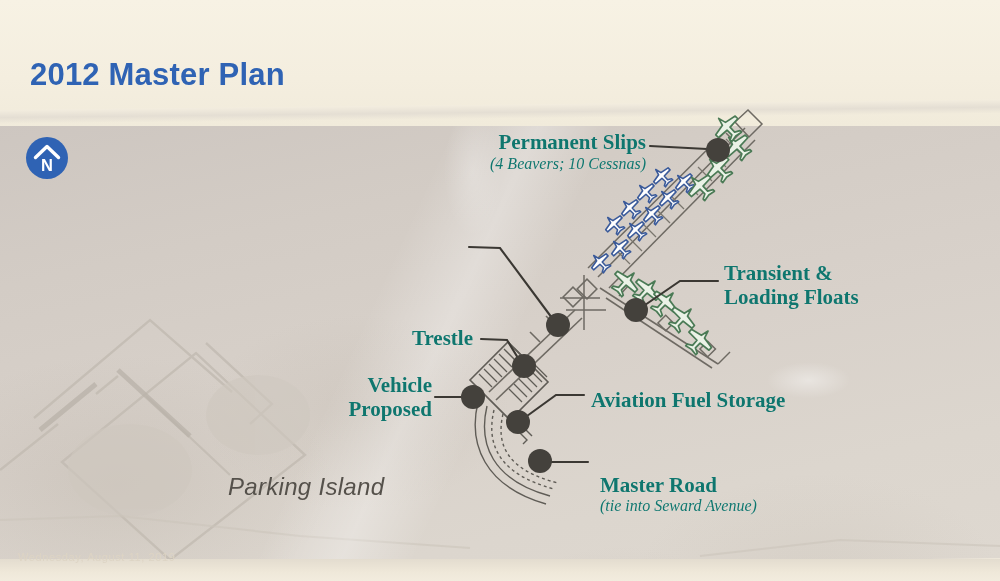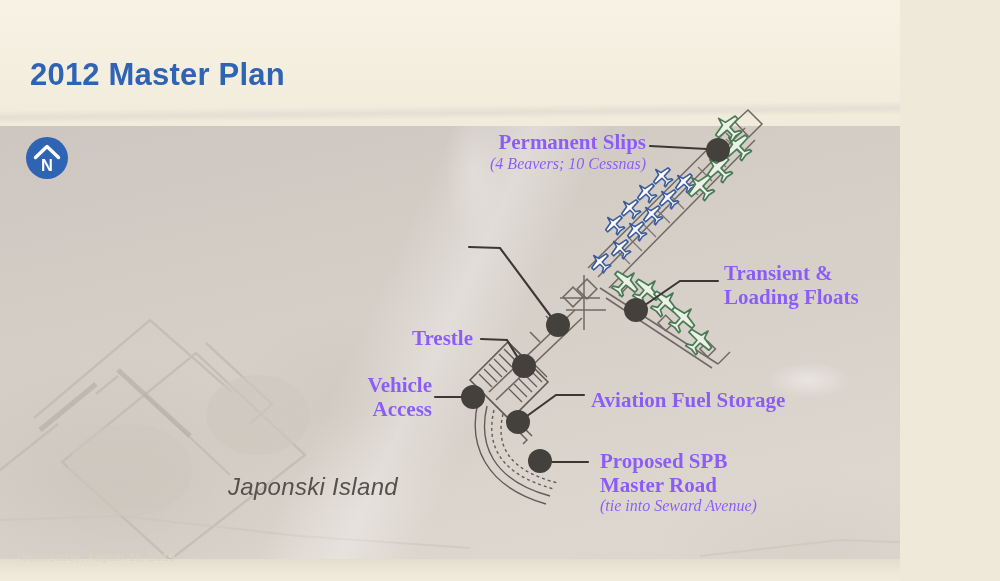--- a/index.html
+++ b/index.html
@@ -3,21 +3,21 @@
 <meta charset="utf-8">
 <title>2012 Master Plan</title>
 <style>
   html,body{margin:0;padding:0;}
   body{
     width:1000px;height:581px;overflow:hidden;
     background:#efe9da;
     font-family:"Liberation Serif", serif;
   }
   #slide{
-    position:relative;width:900px;height:581px;overflow:hidden;
+    position:relative;width:1000px;height:581px;overflow:hidden;
     background:#f3ecdd;
   }
 
   
   .photo{
     position:absolute;left:-6px;top:116px;width:1014px;height:452px;
     background:
       radial-gradient(ellipse 300px 180px at 120px 370px, rgba(150,140,125,.16), rgba(150,140,125,0) 72%),
       radial-gradient(ellipse 220px 140px at 360px 300px, rgba(160,150,134,.13), rgba(160,150,134,0) 70%),
       radial-gradient(ellipse 260px 150px at 820px 470px, rgba(170,160,145,.13), rgba(170,160,145,0) 70%),
@@ -59,21 +59,21 @@
   
   .north{
     position:absolute;left:25px;top:136px;width:44px;height:44px;
   }
 
   
   svg.map{position:absolute;left:0;top:0;width:1000px;height:581px;overflow:visible;}
 
   
   .lbl{
-    position:absolute;color:#8b5cf6;
+    position:absolute;color:#0f766e;
     font-family:"Liberation Serif", serif;
     font-weight:bold;font-size:21px;line-height:1.13;
     white-space:nowrap;text-shadow:0 0 1px rgba(255,255,255,.35);
   }
   .lbl .sub{display:block;font-style:italic;font-weight:normal;font-size:16px;}
   .lbl.r{text-align:right;}
   .island{
     position:absolute;left:228px;top:473px;
     font-family:"Liberation Sans", sans-serif;
     font-style:italic;font-weight:normal;font-size:24px;color:#55514b;
@@ -273,30 +273,30 @@
     <span>Trestle</span>
   </div>
 
   <div class="lbl" style="left:724px;top:262px;">
     <span>Transient &amp;</span><br>
     <span>Loading Floats</span>
   </div>
 
   <div class="lbl r" style="left:282px;top:374px;width:150px;">
     <span>Vehicle</span><br>
-    <span>Access</span>
+    <span>Proposed</span>
   </div>
 
   <div class="lbl" style="left:591px;top:389px;">
     <span>Aviation Fuel Storage</span>
   </div>
 
   <div class="lbl" style="left:600px;top:450px;">
-    <span>Proposed SPB</span><br>
+    <br>
     <span>Master Road</span>
     <span class="sub">(tie into Seward Avenue)</span>
   </div>
 
-  <div class="island">Japonski Island</div>
+  <div class="island">Parking Island</div>
 
   <div class="footer">Wednesday, August 11, 2019</div>
 
 </div>
 
 </body></html>

